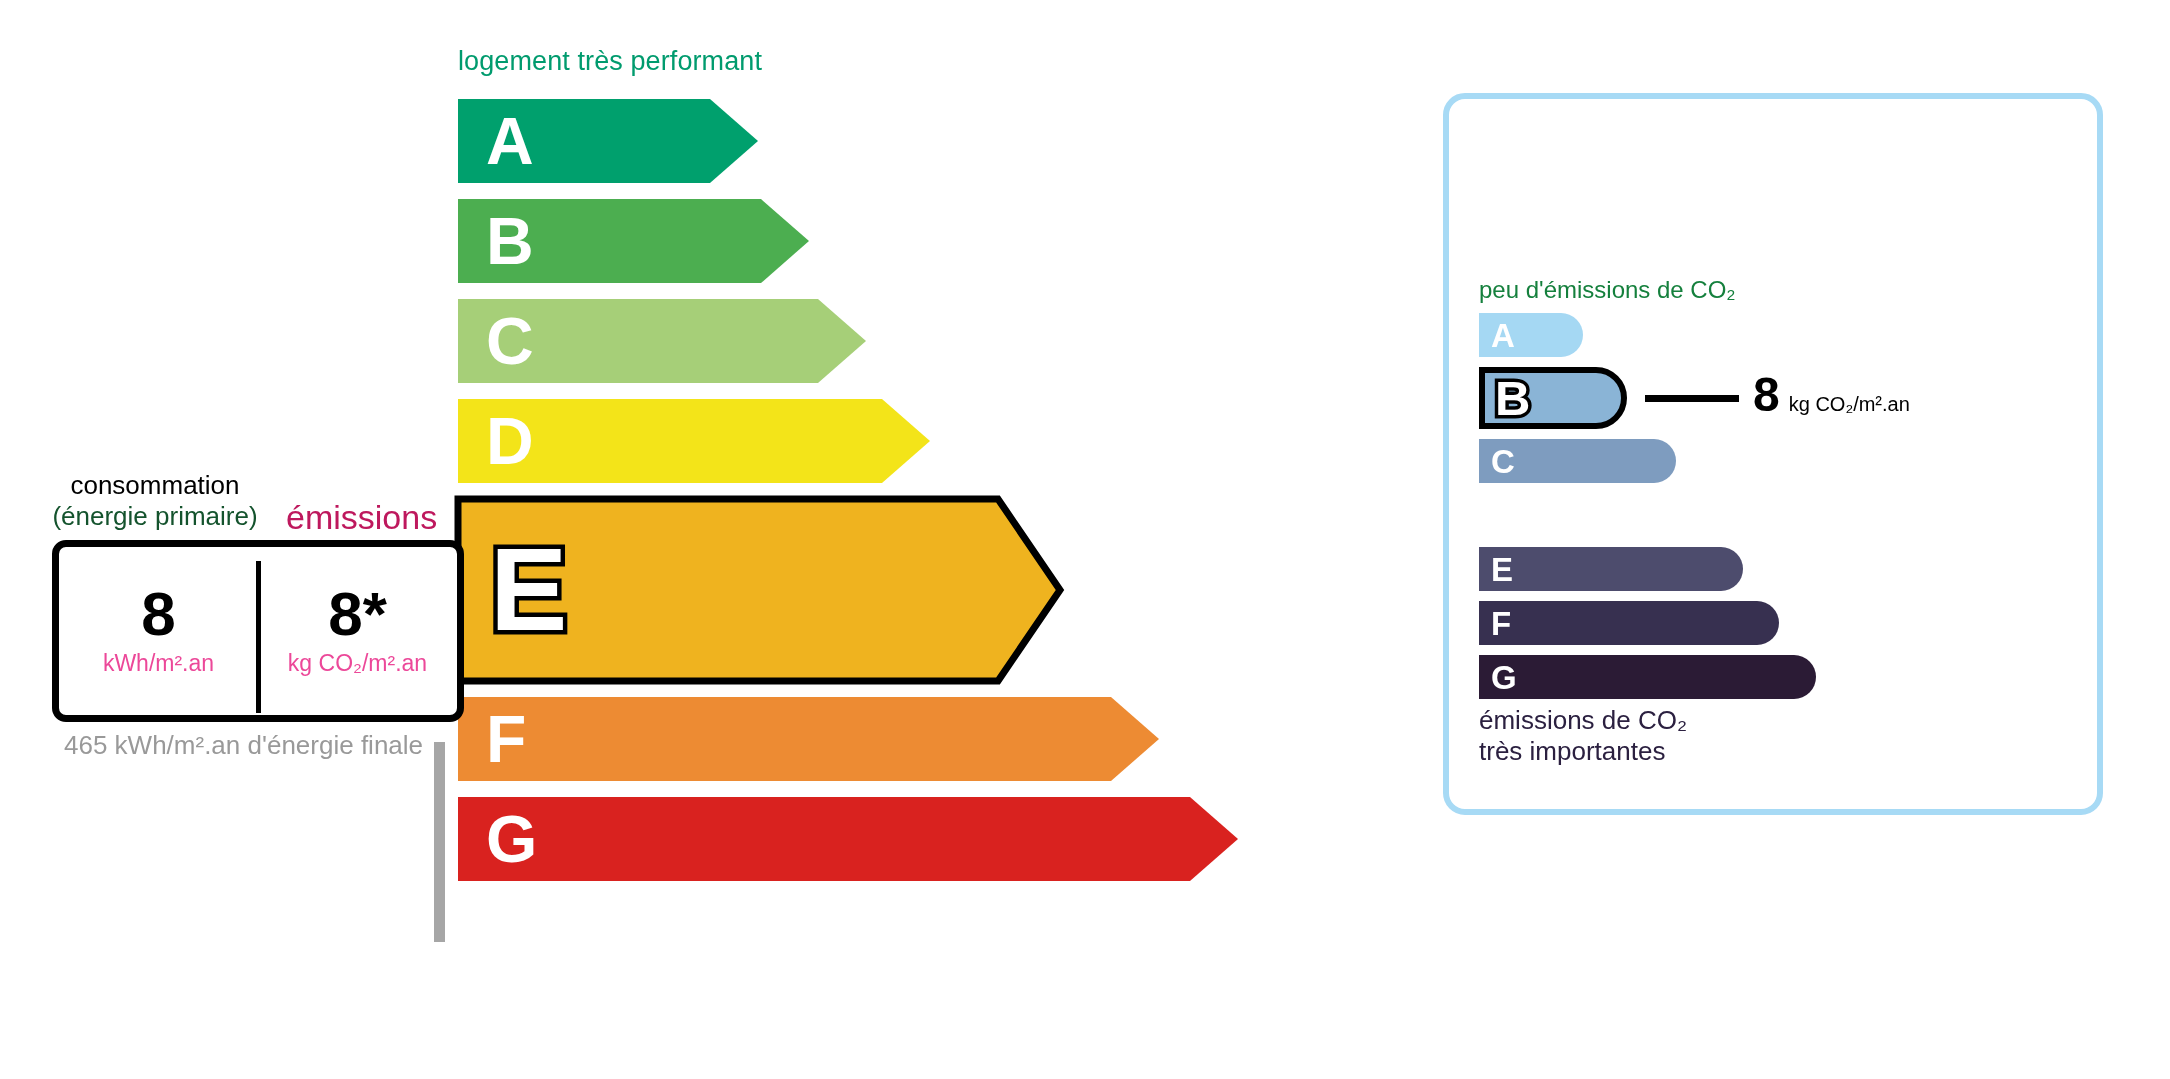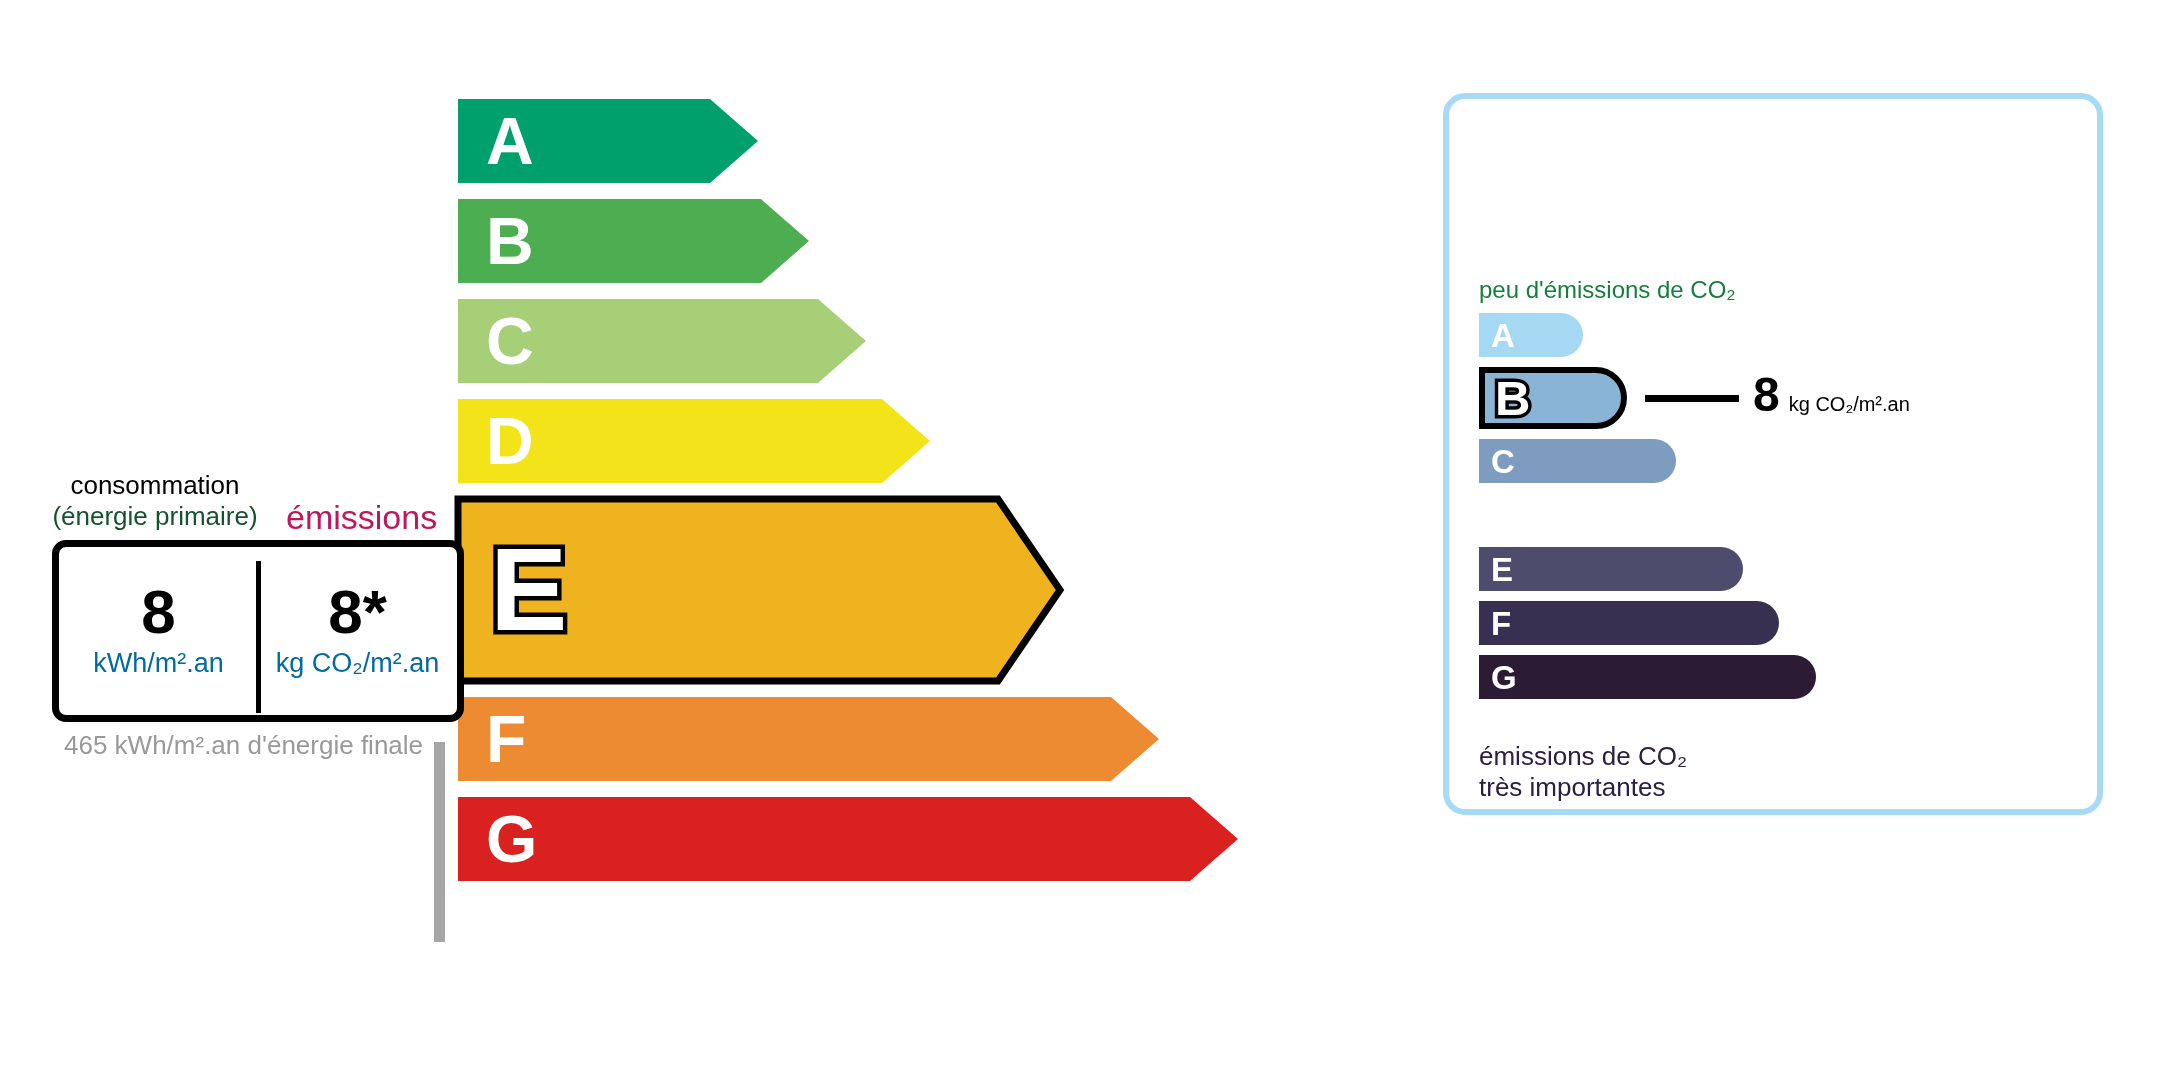--- a/index.html
+++ b/index.html
@@ -102,22 +102,22 @@
   #value-cell-energy { left: 0; width: 50%; }
   #value-cell-ges { left: 50%; width: 50%; }
   .value-num {
     font-size: 62px;
     font-weight: bold;
     line-height: 0.95;
     color: #000;
     margin-bottom: 6px;
   }
   .value-unit {
-    font-size: 27px;
-    color: #0369a1;
+    font-size: 23px;
+    color: #ec4899;
     white-space: nowrap;
   }
 
   #label-conso {
     position: absolute;
     left: 52px;
     top: 470px;
     width: 206px;
     text-align: center;
     font-size: 26px;
@@ -244,20 +244,21 @@
     white-space: nowrap;
   }
 </style>
 </head>
 <body>
 
 <div id="page">
 
   <div id="dpe-scale">
 
+    <div class="top-caption">logement très performant</div>
 
     <svg id="arrows-svg" width="1300" height="1079" style="position:absolute;left:0;top:0;">
         <polygon points="458,99 710,99 758,141 710,183 458,183" fill="#00a06d"></polygon>
         <polygon points="458,199 761,199 809,241 761,283 458,283" fill="#4cae50"></polygon>
         <polygon points="458,299 818,299 866,341 818,383 458,383" fill="#a6cf78"></polygon>
         <polygon points="458,399 882,399 930,441 882,483 458,483" fill="#f3e419"></polygon>
         <polygon points="458,499 998,499 1060,590 998,681 458,681" fill="#efb31f" stroke="#000000" stroke-width="7" stroke-linejoin="miter"></polygon>
         <polygon points="458,697 1111,697 1159,739 1111,781 458,781" fill="#ed8b33"></polygon>
         <polygon points="458,797 1190,797 1238,839 1190,881 458,881" fill="#d9221f"></polygon>
       </svg>
@@ -345,17 +346,17 @@
           <div class="co2-letter">G</div>
         </div>
       </div>
 
     <div id="co2-callout-line" style="top: 296px; left: 196px;"></div>
     <div id="co2-callout-value" style="left: 304px; top: 272px;">
       <span class="n">8</span>
       <span class="u">kg CO₂/m².an</span>
     </div>
 
-    <div id="co2-bottom-caption" style="top: 606px; margin-top: 36px;">émissions de CO₂
+    <div id="co2-bottom-caption" style="top: 606px;">émissions de CO₂
 très importantes</div>
   </div>
 
 </div>
 
 </body></html>

